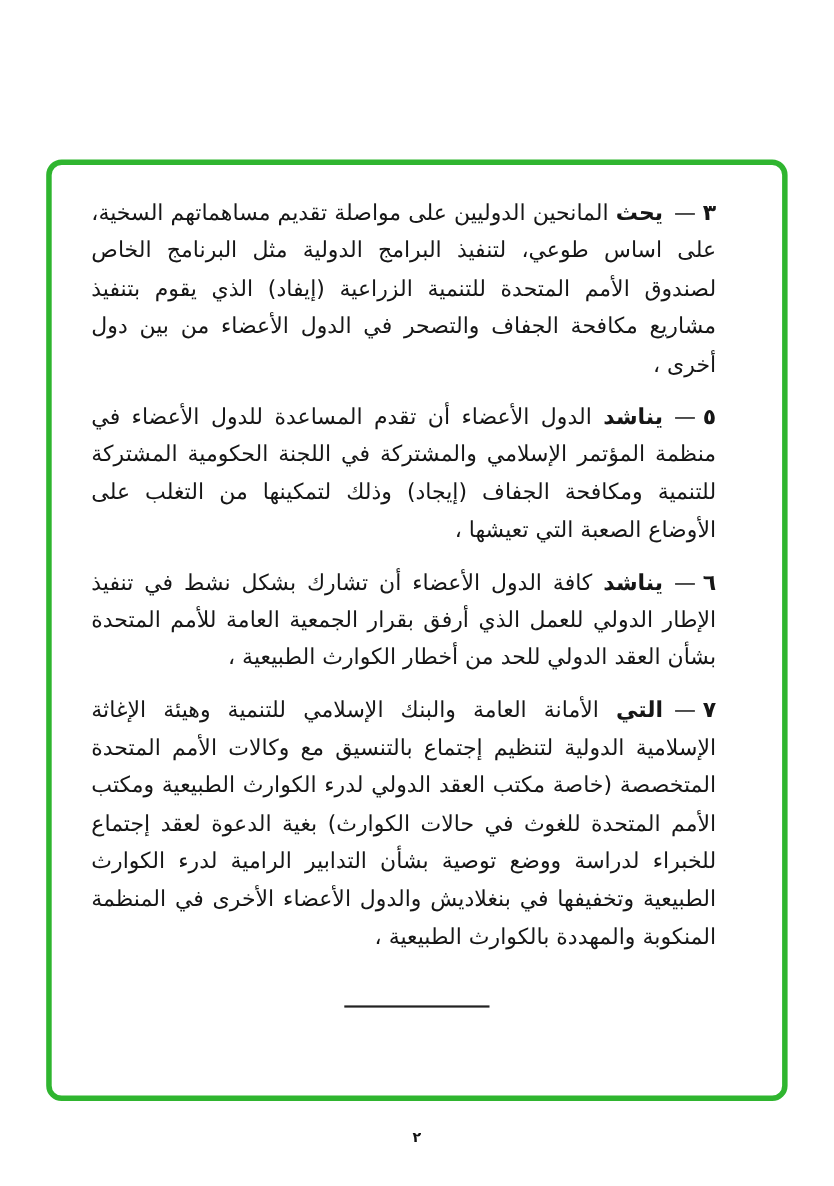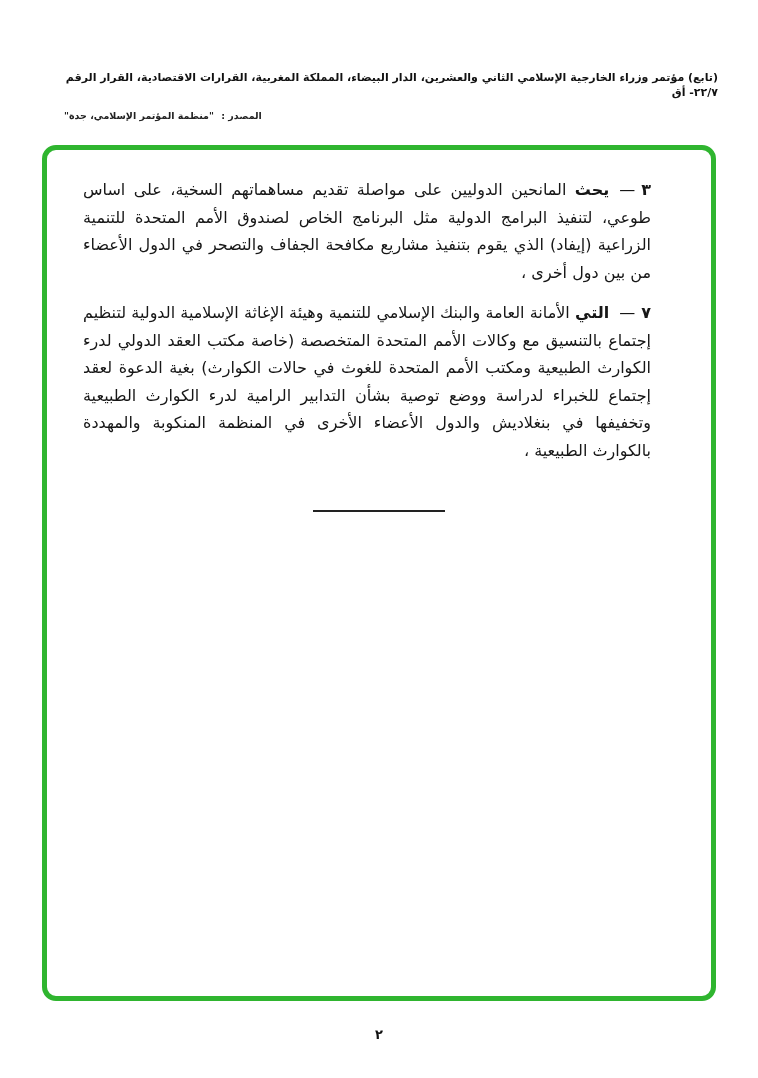--- a/index.html
+++ b/index.html
@@ -49,21 +49,21 @@
     width: 674px;
     height: 856px;
     border: 5px solid #2fb52f;
     border-radius: 14px;
     background: #ffffff;
   }
   .items {
     direction: rtl;
     text-align: justify;
     padding: 26px 60px 0 36px;
-    font-size: 16px;
+    font-size: 20px;
     line-height: 1.72;
     color: #161616;
   }
   .item { margin-bottom: 13px; }
   .num { font-weight: 700; }
   .dash {
     font-weight: 400;
     margin: 0 6px 0 10px; 
   }
   .kw { font-weight: 700; }
@@ -84,38 +84,39 @@
     font-weight: 700;
     font-size: 13px;
     color: #111111;
   }
 </style>
 </head>
 <body>
 
 <div class="doc">
 
-  <div class="header">
-    <div class="header-line1">(تابع) مؤتمر وزراء الخارجية الإسلامي الثاني والعشرين، الدار البيضاء، المملكة المغربية، القرارات الاقتصادية، القرار الرقم ٢٢/٧- أق</div>
-    <div class="header-line2">
-      <span class="src-label">المصدر :</span>
-      <span class="src-value">"منظمة المؤتمر الإسلامي، جدة"</span>
-    </div>
-  </div>
 
   <div class="frame" style="border-color: rgb(47, 181, 47);">
     <div class="items">
 
       <p class="item">
         <span class="num">٣</span><span class="dash">—</span><b class="kw">يحث</b>
         <span class="txt">المانحين الدوليين على مواصلة تقديم مساهماتهم السخية، على اساس طوعي، لتنفيذ البرامج الدولية مثل البرنامج الخاص لصندوق الأمم المتحدة للتنمية الزراعية (إيفاد) الذي يقوم بتنفيذ مشاريع مكافحة الجفاف والتصحر في الدول الأعضاء من بين دول أخرى ،</span>
       </p>
 
 
+      <p class="item">
+        <span class="num">٥</span><span class="dash">—</span><b class="kw">يناشد</b>
+        <span class="txt">الدول الأعضاء أن تقدم المساعدة للدول الأعضاء في منظمة المؤتمر الإسلامي والمشتركة في اللجنة الحكومية المشتركة للتنمية ومكافحة الجفاف (إيجاد) وذلك لتمكينها من التغلب على الأوضاع الصعبة التي تعيشها ،</span>
+      </p>
 
+      <p class="item">
+        <span class="num">٦</span><span class="dash">—</span><b class="kw">يناشد</b>
+        <span class="txt">كافة الدول الأعضاء أن تشارك بشكل نشط في تنفيذ الإطار الدولي للعمل الذي أرفق بقرار الجمعية العامة للأمم المتحدة بشأن العقد الدولي للحد من أخطار الكوارث الطبيعية ،</span>
+      </p>
 
       <p class="item">
         <span class="num">٧</span><span class="dash">—</span><b class="kw">التي</b>
         <span class="txt">الأمانة العامة والبنك الإسلامي للتنمية وهيئة الإغاثة الإسلامية الدولية لتنظيم إجتماع بالتنسيق مع وكالات الأمم المتحدة المتخصصة (خاصة مكتب العقد الدولي لدرء الكوارث الطبيعية ومكتب الأمم المتحدة للغوث في حالات الكوارث) بغية الدعوة لعقد إجتماع للخبراء لدراسة ووضع توصية بشأن التدابير الرامية لدرء الكوارث الطبيعية وتخفيفها في بنغلاديش والدول الأعضاء الأخرى في المنظمة المنكوبة والمهددة بالكوارث الطبيعية ،</span>
       </p>
 
     </div>
 
     <div class="separator"></div>
   </div>

